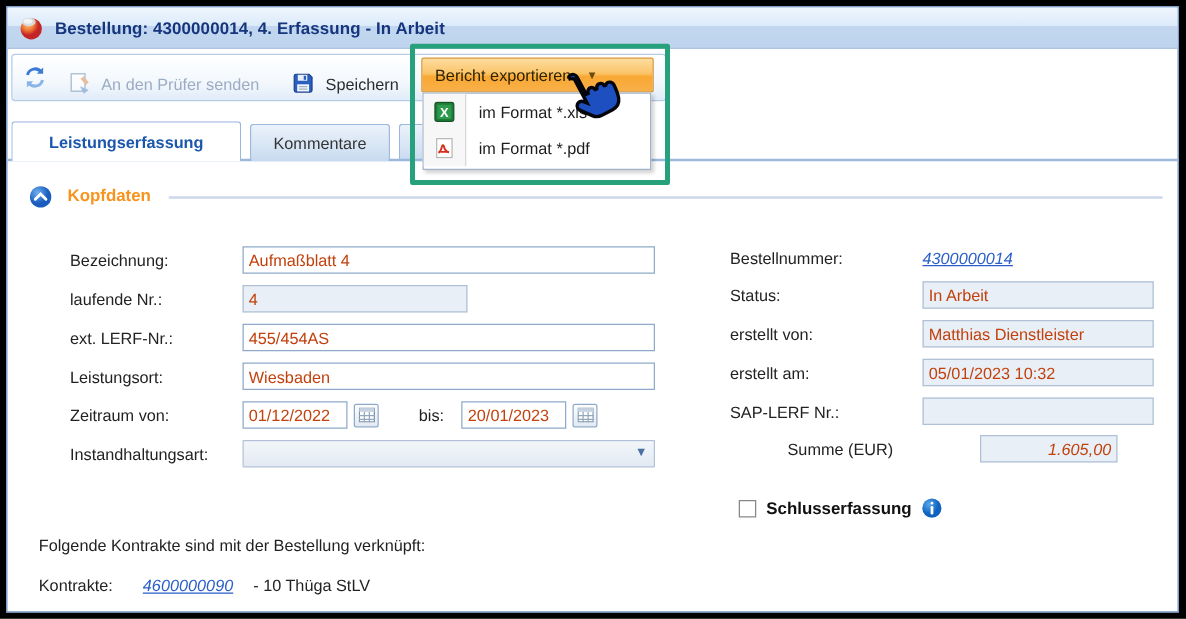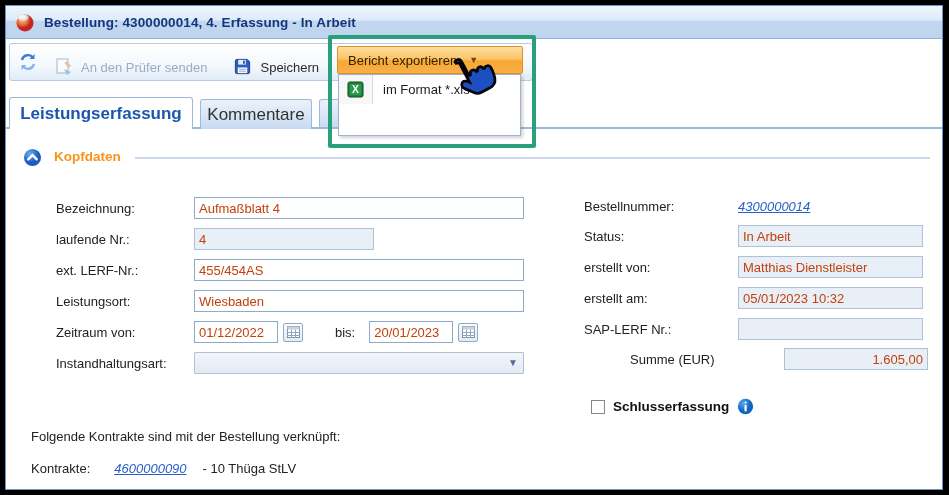--- a/index.html
+++ b/index.html
@@ -39,21 +39,21 @@
 
   
   .hl-box { position: absolute; left: 322px; top: 29px; width: 208px; height: 113px; z-index: 7;
     border: 4px solid #26a17c; border-radius: 2px; pointer-events: none; }
 
   
   .hand { position: absolute; left: 443px; top: 44px; z-index: 8; pointer-events: none; }
 
   
   .tab { position: absolute; z-index: 2; display: flex; align-items: center; justify-content: center;
-    font-size: 17px; border: 1px solid #9db8dd; border-bottom: none; border-radius: 3px 3px 0 0; cursor: pointer; }
+    font-size: 13px; border: 1px solid #9db8dd; border-bottom: none; border-radius: 3px 3px 0 0; cursor: pointer; }
   .tab.active { left: 3px; top: 91px; width: 184px; height: 32px; background: #fff; color: #1a57ad; font-weight: bold; }
   .tab.inactive { left: 194px; top: 93px; width: 112px; height: 30px;
     background: linear-gradient(#ebf2fb, #d3e2f3 70%, #c8daf0); color: #333; }
   .tab.fragment { left: 313px; top: 93px; width: 26px; height: 30px;
     background: linear-gradient(#ebf2fb, #d3e2f3 70%, #c8daf0); z-index: 1; }
   .tabline { position: absolute; left: 0; right: 0; top: 121px; height: 2px; background: #9db8dd; z-index: 1; }
 
   
   .sec-head { position: absolute; left: 17px; top: 142px; right: 12px; display: flex; align-items: center; z-index: 0; }
   .sec-title { font-size: 13.5px; font-weight: bold; color: #f7941d; margin: 0 14px 3px 12px; }
@@ -153,20 +153,30 @@
       <div class="menu-item">
         <span class="menu-icocol">
           <svg viewBox="0 0 18 18" width="17" height="17">
             <rect x="1" y="1" width="16" height="16" rx="2" fill="#1f7a38" stroke="#145427"></rect>
             <rect x="3" y="3" width="12" height="12" fill="#2d9b4d"></rect>
             <text x="9" y="13" font-size="11" font-weight="bold" fill="#fff" text-anchor="middle" font-family="Liberation Sans, sans-serif">X</text>
           </svg>
         </span>
         <span class="menu-label">im Format *.xls</span>
       </div>
+      <div class="menu-item">
+        <span class="menu-icocol">
+          <svg viewBox="0 0 18 18" width="17" height="17">
+            <rect x="2.5" y="1" width="13" height="16" fill="#fff" stroke="#b5b5b5"></rect>
+            <path d="M4 13 c1.5-1 2.5-3 3-5.5 .2-1.2 1.4-1.3 1.6-.1 .4 2.4 1.8 4.6 4.4 5.2" fill="none" stroke="#d62f1f" stroke-width="1.6"></path>
+            <path d="M5.5 11.5 h7 v1.4 h-7 z" fill="#d62f1f"></path>
+          </svg>
+        </span>
+        <span class="menu-label">im Format *.pdf</span>
+      </div>
     </div>
 
     <div class="hl-box"></div>
 
     <svg class="hand" width="52" height="54" viewBox="0 0 30 32" style="transform: rotate(-28deg);">
       <path d="M10 2 c1.4 0 2.3 1 2.3 2.4 V13.5 l1 .1 .3-.8 c.3-.8 1.2-1.3 2-1.1 .9.2 1.4.9 1.5 1.8 l.8.1 .3-.6 c.4-.8 1.2-1.2 2.1-1 .8.2 1.4 1 1.4 1.9 l.7.2 c.5-.6 1.3-.9 2.1-.6 1 .3 1.5 1.1 1.5 2.2 -.1 2-.3 4.7-1 6.6 -.8 2.3-2.4 3.5-5.1 3.5 h-5.7 c-1.9 0-3.1-.7-4.1-2 l-3.9-4.9 c-.8-1-.7-2.4.2-3.2 .9-.8 2.3-.7 3.1.3 l1.2 1.4 V4.4 C7.7 3 8.6 2 10 2 Z" fill="#1d4fc0" stroke="#04060c" stroke-width="1.6"></path>
     </svg>
 
     <div class="tab active">
       <span>Leistungserfassung</span>
@@ -251,21 +261,21 @@
     <div class="frow right" style="left:578px; top:281px;">
       <span class="lbl">erstellt am:</span>
       <input class="inp dis w-right" readonly="" value="05/01/2023 10:32" style="">
     </div>
     <div class="frow right" style="left:578px; top:312px;">
       <span class="lbl">SAP-LERF Nr.:</span>
       <input class="inp dis w-right" readonly="" value="" style="">
     </div>
     <div class="frow right" style="left:576px; top:342px;margin-left:48px;">
       <span class="lbl">Summe (EUR)</span>
-      <input class="inp dis sum" style="width: 144px;" readonly="" value="1.605,00">
+      <input class="inp dis sum" style="width: 110px; font-style: italic;" readonly="" value="1.605,00">
     </div>
 
     <div class="chk-row">
       <span class="chk"></span>
       <span class="chk-lbl">Schlusserfassung</span>
       <svg width="17" height="17" viewBox="0 0 20 20">
         <defs>
             <radialGradient id="inf" cx="35%" cy="30%">
               <stop offset="0%" stop-color="#58a7ea"></stop>
               <stop offset="100%" stop-color="#0f63c0"></stop>

